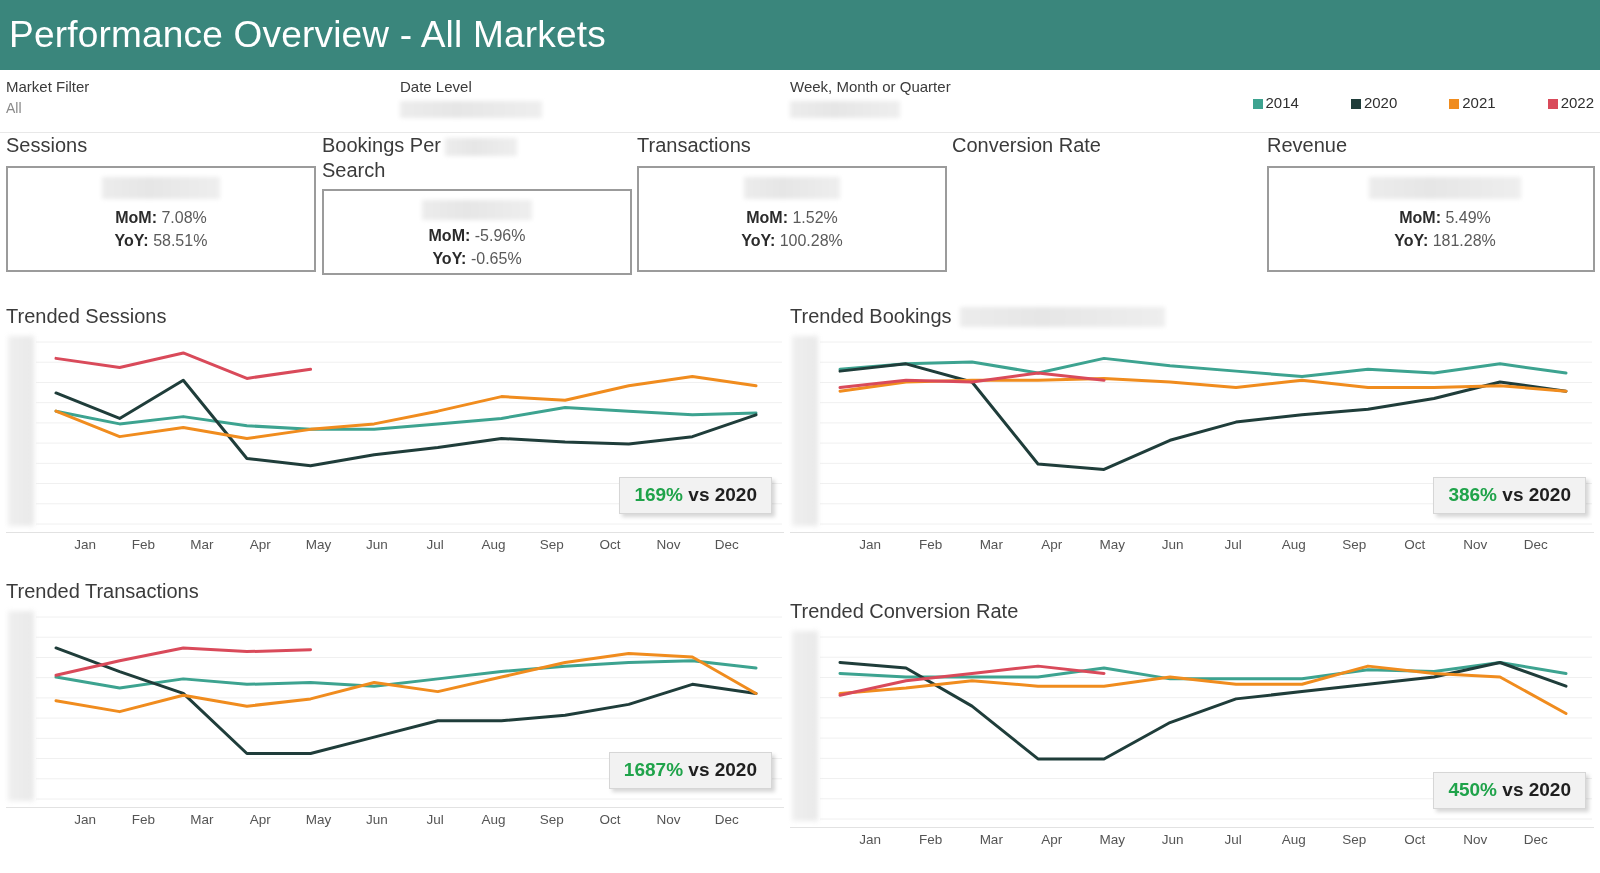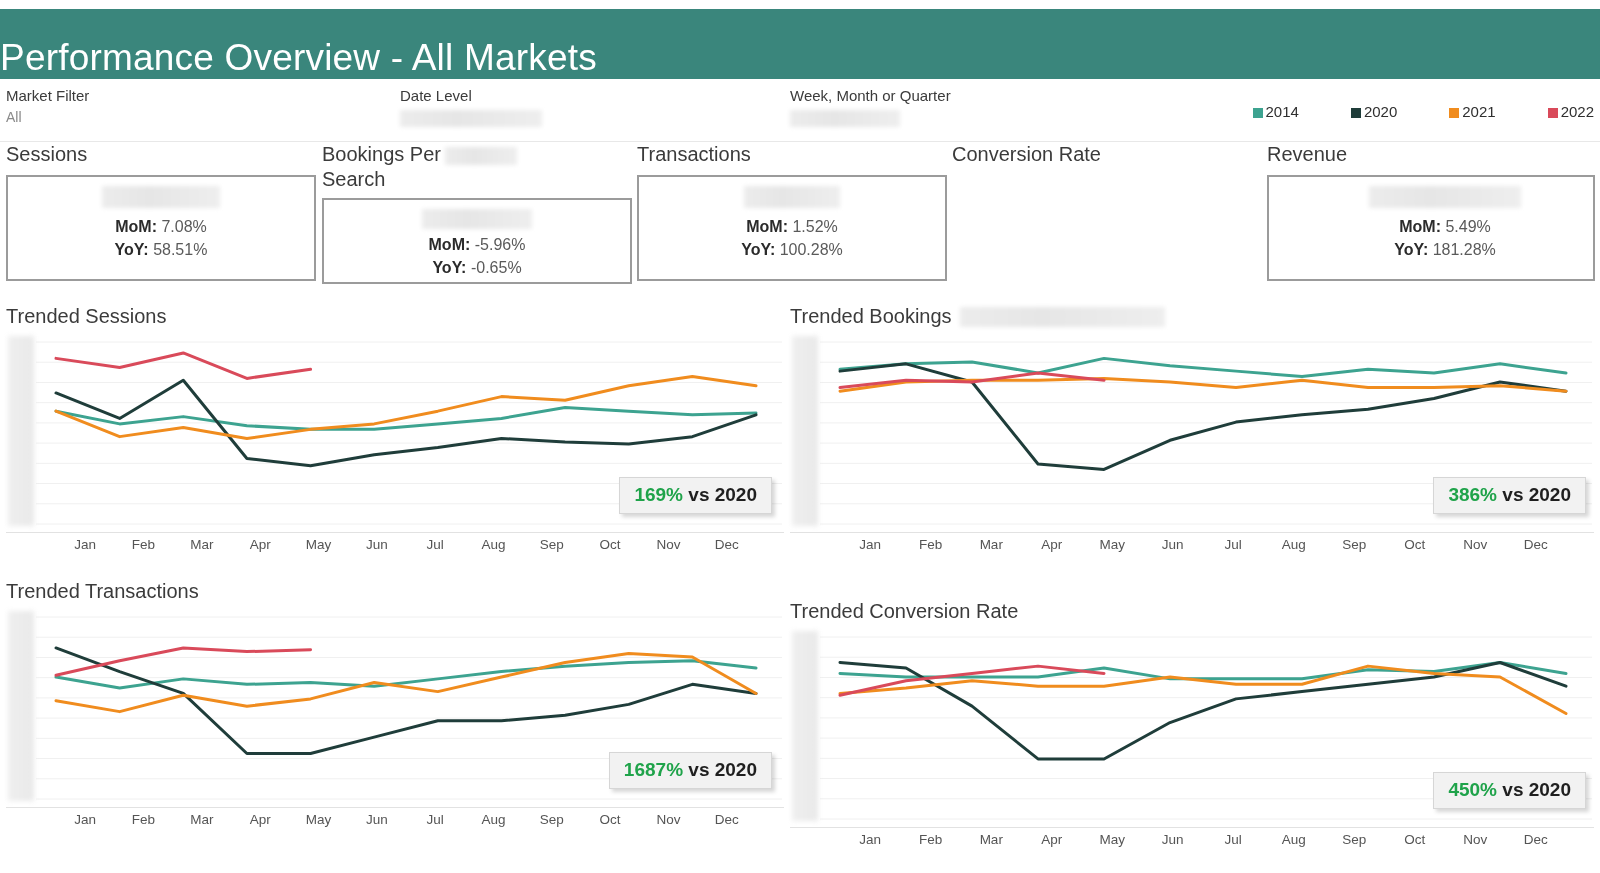--- a/index.html
+++ b/index.html
@@ -12,24 +12,23 @@
     color: #333333;
     overflow: hidden;
     position: relative;
   }
 
   
   .header-bar {
     height: 70px;
     background: #3A867C;
     display: flex;
-    align-items: flex-end;
-    padding-left: 0;
+    align-items: center;
+    padding-left: 9px;
     box-sizing: border-box;
-    margin-top: 9px;
   }
   .header-title {
     color: #ffffff;
     font-size: 37px;
     font-weight: 400;
     letter-spacing: 0.2px;
     white-space: nowrap;
   }
 
   

